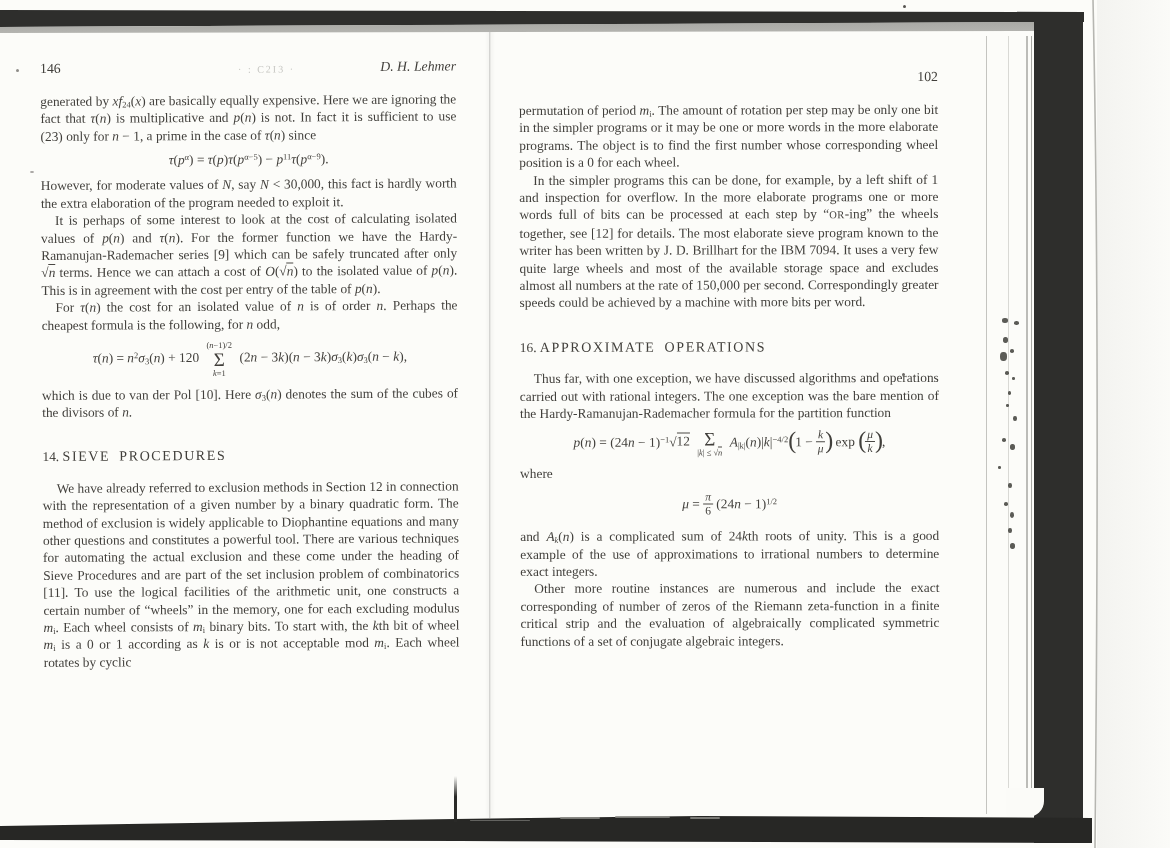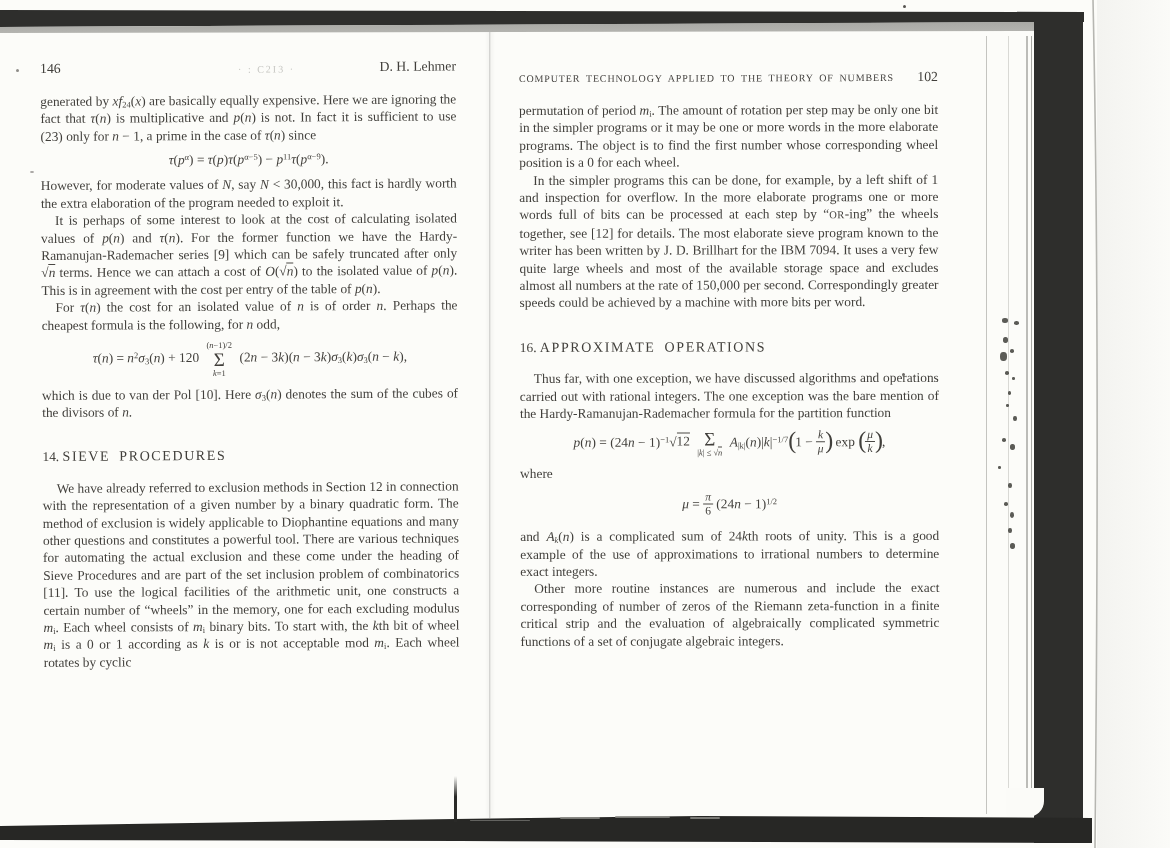--- a/index.html
+++ b/index.html
@@ -33,21 +33,21 @@
   .page-corner{left:1006px;top:788px;width:38px;height:29px;background:#fbfbf8;
     border-radius:0 0 16px 4px;z-index:3}
   .speck{border-radius:50%;z-index:3}
   .smear{background:#3e3e3a;border-radius:45%;z-index:3;opacity:.85}
   
   .page{position:absolute;z-index:1}
   .page-left{left:40px;top:61px;width:416px;transform:rotate(-0.35deg);transform-origin:top left}
   .page-right{left:519px;top:70px;width:419px;transform:rotate(-0.15deg);transform-origin:top left}
   .lhead{position:relative;display:flex;align-items:baseline;font-size:13.8px}
   .smudge{position:absolute;left:198px;top:4px;color:#c7c7c3;font-size:10px;letter-spacing:2px}
-  .author{margin-left:auto;}
+  .author{margin-left:auto;font-style:italic}
   .rhead{display:flex;align-items:baseline}
   .rhead .caps{font-size:10px;letter-spacing:.85px;word-spacing:2.5px;color:#454340}
   .rhead .num{margin-left:auto;font-size:13.8px}
   .body-text{margin-top:16px;font-size:13.4px;line-height:17.4px;text-align:justify}
   .body-text p{margin:0}
   .ind{text-indent:14px}
   .eq{text-align:center;margin:9px 0;line-height:1.05}
   .eqsum{margin:7px 0 8px}
   .sechead{margin:27px 0 14px;font-weight:normal;font-size:13.4px}
   .sechead .ht{font-size:14px;letter-spacing:1.6px;word-spacing:4px}
@@ -90,32 +90,31 @@
             <span class="slim"><i>k</i>=1</span>
           </span> (2<i>n</i> − 3<i>k</i>)(<i>n</i> − 3<i>k</i>)<i>σ</i><sub>3</sub>(<i>k</i>)<i>σ</i><sub>3</sub>(<i>n</i> − <i>k</i>),</div>
       <p>which is due to van der Pol [10]. Here <i>σ</i><sub>3</sub>(<i>n</i>) denotes the sum of the cubes of the divisors of <i>n</i>.</p>
       <h3 class="sechead"><span class="hn">14.</span> <span class="ht">SIEVE PROCEDURES</span></h3>
       <p class="ind">We have already referred to exclusion methods in Section 12 in connection with the representation of a given number by a binary quadratic form. The method of exclusion is widely applicable to Diophantine equations and many other questions and constitutes a powerful tool. There are various techniques for automating the actual exclusion and these come under the heading of Sieve Procedures and are part of the set inclusion problem of combinatorics [11]. To use the logical facilities of the arithmetic unit, one constructs a certain number of “wheels” in the memory, one for each excluding modulus <i>m</i><sub>i</sub>. Each wheel consists of <i>m</i><sub>i</sub> binary bits. To start with, the <i>k</i>th bit of wheel <i>m</i><sub>i</sub> is a 0 or 1 according as <i>k</i> is or is not acceptable mod <i>m</i><sub>i</sub>. Each wheel rotates by cyclic</p>
     </div>
   </section>
 
   <section class="page page-right">
     <div class="rhead">
-      <span class="caps">COMPUTER TECHNOLOGY APPLIED TO THE THEORY OF NUMBERS</span>
       <span class="num">102</span>
     </div>
     <div class="body-text">
       <p>permutation of period <i>m</i><sub>i</sub>. The amount of rotation per step may be only one bit in the simpler programs or it may be one or more words in the more elaborate programs. The object is to find the first number whose corresponding wheel position is a 0 for each wheel.</p>
       <p class="ind">In the simpler programs this can be done, for example, by a left shift of 1 and inspection for overflow. In the more elaborate programs one or more words full of bits can be processed at each step by “<span class="sc">or</span>-ing” the wheels together, see [12] for details. The most elaborate sieve program known to the writer has been written by J. D. Brillhart for the IBM 7094. It uses a very few quite large wheels and most of the available storage space and excludes almost all numbers at the rate of 150,000 per second. Correspondingly greater speeds could be achieved by a machine with more bits per word.</p>
       <h3 class="sechead"><span class="hn">16.</span> <span class="ht">APPROXIMATE OPERATIONS</span></h3>
       <p class="ind">Thus far, with one exception, we have discussed algorithms and operations carried out with rational integers. The one exception was the bare mention of the Hardy-Ramanujan-Rademacher formula for the partition function</p>
       <div class="eq eqsum"><i>p</i>(<i>n</i>) = (24<i>n</i> − 1)<sup>−1</sup>√<span class="ov">12</span> <span class="sum">
             <span class="sop">Σ</span>
             <span class="slim">|<i>k</i>| ≤ √<span class="ov"><i>n</i></span></span>
-          </span> <i>A</i><sub>|k|</sub>(<i>n</i>)|<i>k</i>|<sup>−1/7</sup><span class="bigp">(</span>1 − <span class="fr">
+          </span> <i>A</i><sub>|k|</sub>(<i>n</i>)|<i>k</i>|<sup>−4/2</sup><span class="bigp">(</span>1 − <span class="fr">
             <span class="nu"><i>k</i></span>
             <span><i>μ</i></span>
           </span><span class="bigp">)</span> exp <span class="bigp">(</span><span class="fr">
             <span class="nu"><i>μ</i></span>
             <span><i>k</i></span>
           </span><span class="bigp">)</span>,</div>
       <p class="where">where</p>
       <div class="eq"><i>μ</i> = <span class="fr">
             <span class="nu"><i>π</i></span>
             <span>6</span>

